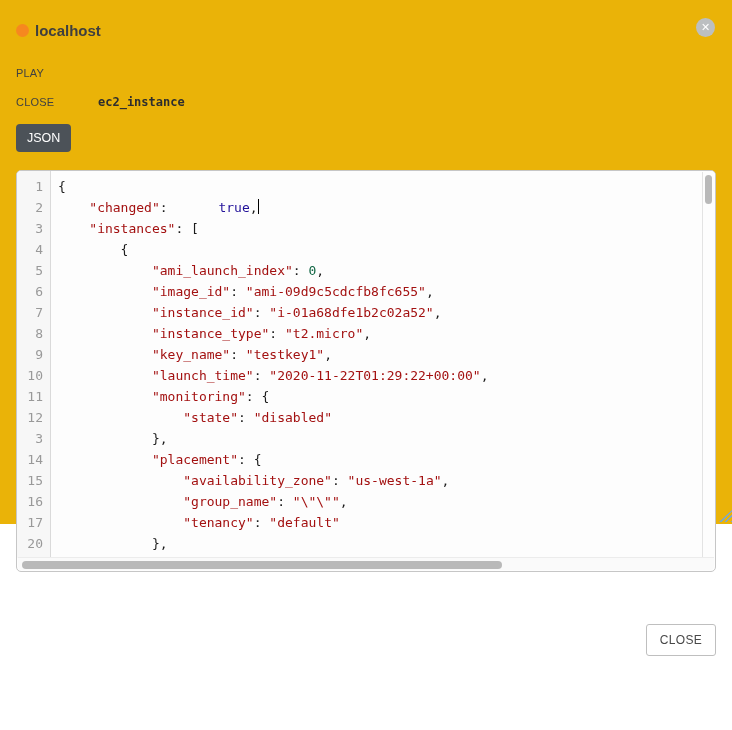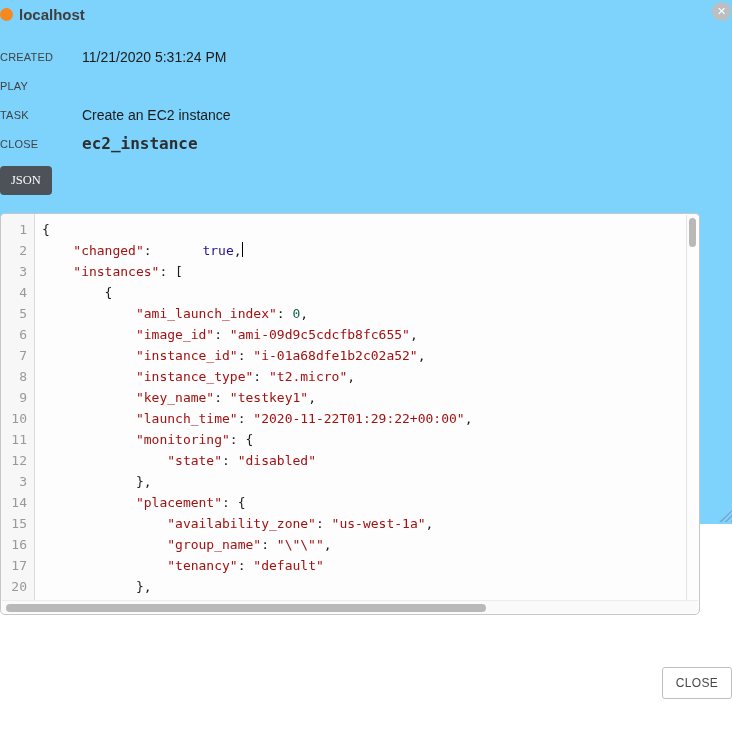--- a/index.html
+++ b/index.html
@@ -2,21 +2,21 @@
 <html style="--status_dot: #f6881f; --tab_active_bg: #4c5258; --token_string: #a31111; --token_atom: #221199; --token_number: #116644;"><head>
 <meta charset="utf-8">
 <style>
   * { margin: 0; padding: 0; box-sizing: border-box; }
   html, body { background: #ffffff; }
   body {
     width: 732px; height: 730px;
     font-family: "Liberation Sans", sans-serif;
     color: #333; overflow: hidden; position: relative;
   }
-  .modal { width: 732px; height: 524px; background: #7dd3fc; position: relative; }
+  .modal { width: 732px; height: 524px; background: #eab308; padding: 16px; position: relative; }
 
   
   .modal-header { display: flex; align-items: center; height: 28px; position: relative; }
   .status-dot {
     width: 13px; height: 13px; border-radius: 50%;
     background: var(--status_dot, #f6881f); margin-right: 6px; flex: 0 0 auto;
   }
   .host-title { font-size: 15px; font-weight: 700; color: #3f3f3f; }
   .close-x {
     position: absolute; top: 2px; right: 1px;
@@ -30,29 +30,29 @@
   
   .details { margin-top: 14px; }
   .detail-row { display: flex; align-items: center; height: 29px; }
   .detail-label {
     width: 82px; flex: 0 0 auto;
     font-size: 11px; color: #414141; letter-spacing: 0.2px;
   }
   .detail-value { font-size: 14px; color: #1a1a1a; }
   .detail-value.mono {
     font-family: "DejaVu Sans Mono", "Liberation Mono", monospace;
-    font-size: 16px; font-weight: 600; color: #2e2e2e;
+    font-size: 12px; font-weight: 600; color: #2e2e2e;
   }
 
   
   .tabs { margin-top: 8px; }
   .tab-active {
     background: var(--tab_active_bg, #4c5258); color: #fff; border: none;
     font-size: 12.5px; font-weight: 400; padding: 7px 11px; border-radius: 4px;
-    cursor: pointer; font-family: Liberation Serif, serif;
+    cursor: pointer; font-family: Liberation Sans, sans-serif;
   }
 
   
   .editor {
     margin-top: 18px; height: 402px; width: 700px;
     border: 1px solid #c6c6c6; border-radius: 5px;
     background: #fdfdfd; position: relative; overflow: hidden;
   }
   .editor-body { display: flex; height: calc(100% - 13px); overflow: hidden; }
   .gutter {
@@ -107,29 +107,21 @@
 <div class="modal">
 
   <div class="modal-header">
     <span class="status-dot"></span>
     <span class="host-title">localhost</span>
     <button class="close-x">✕</button>
   </div>
 
   <div class="details">
       <div class="detail-row">
-        <span class="detail-label">CREATED</span>
-        <span class="detail-value">11/21/2020 5:31:24 PM</span>
-      </div>
-      <div class="detail-row">
         <span class="detail-label">PLAY</span>
-      </div>
-      <div class="detail-row">
-        <span class="detail-label">TASK</span>
-        <span class="detail-value">Create an EC2 instance</span>
       </div>
       <div class="detail-row">
         <span class="detail-label">CLOSE</span>
         <span class="detail-value mono">ec2_instance</span>
       </div>
     </div>
 
   <div class="tabs">
     <button class="tab-active">JSON</button>
   </div>

